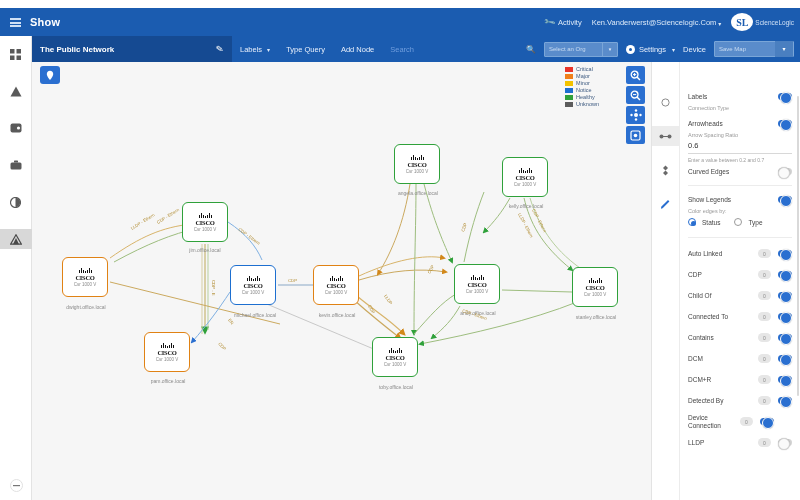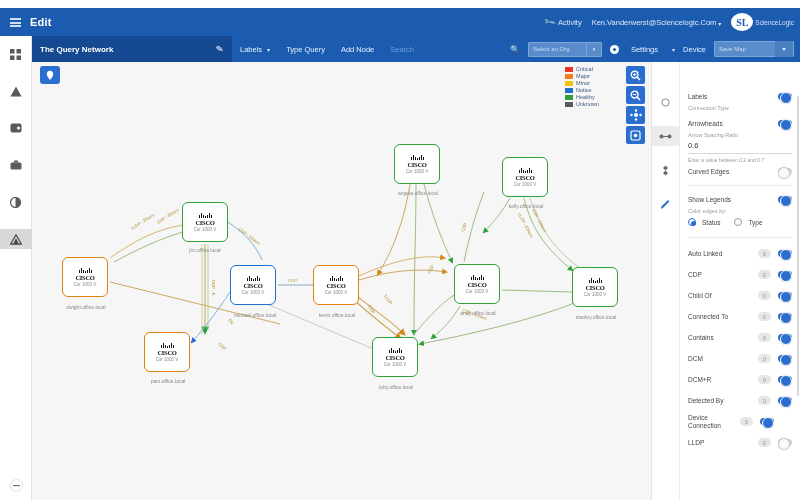--- a/index.html
+++ b/index.html
@@ -165,57 +165,57 @@
 </style>
 </head>
 <body>
 
 <div class="app">
 
   <div class="topbar">
     <div class="hamburger">
         <span></span>
       </div>
-    <div class="topbar-title">Edit</div>
+    <div class="topbar-title">Show</div>
     <div class="topbar-right">
       <div class="activity">
         <span class="wrench">🔧</span>
         <span>Activity</span>
       </div>
       <div style="display:flex;align-items:flex-end;">
         <span class="useremail">Ken.Vanderwerst@Sciencelogic.Com</span>
         <span class="caret">▾</span>
       </div>
       <div class="brand">
         <div class="brand-mark">SL</div>
         <div class="brand-text">ScienceLogic</div>
       </div>
     </div>
   </div>
 
   <div class="mapbar">
     <div class="mapname-box">
-      <div class="mapname">The Query Network</div>
+      <div class="mapname">The Public Network</div>
       <div class="pencil">✎</div>
     </div>
     <div class="mapbar-btn">
       <span>Labels</span>
       <span class="caret">▾</span>
     </div>
     <div class="mapbar-btn">Type Query</div>
     <div class="mapbar-btn">Add Node</div>
     <div class="mapbar-search">Search</div>
     <div class="mapbar-right">
       <div class="mini-search">🔍</div>
       <div class="select-pill">
         <span class="ph">Select an Org</span>
         <span class="div"></span>
         <span class="cv">▾</span>
       </div>
-      <div class="mapbar-btn" style="padding:0;gap:12px;">
+      <div class="mapbar-btn" style="padding:0;gap:4px;">
         <span class="gear"></span>
         <span>Settings</span>
         <span class="caret">▾</span>
       </div>
       <div class="mapbar-btn" style="padding:0;">Device</div>
       <div class="savepill">
         <span class="ph">Save Map</span>
         <span class="cv">▾</span>
       </div>
     </div>

